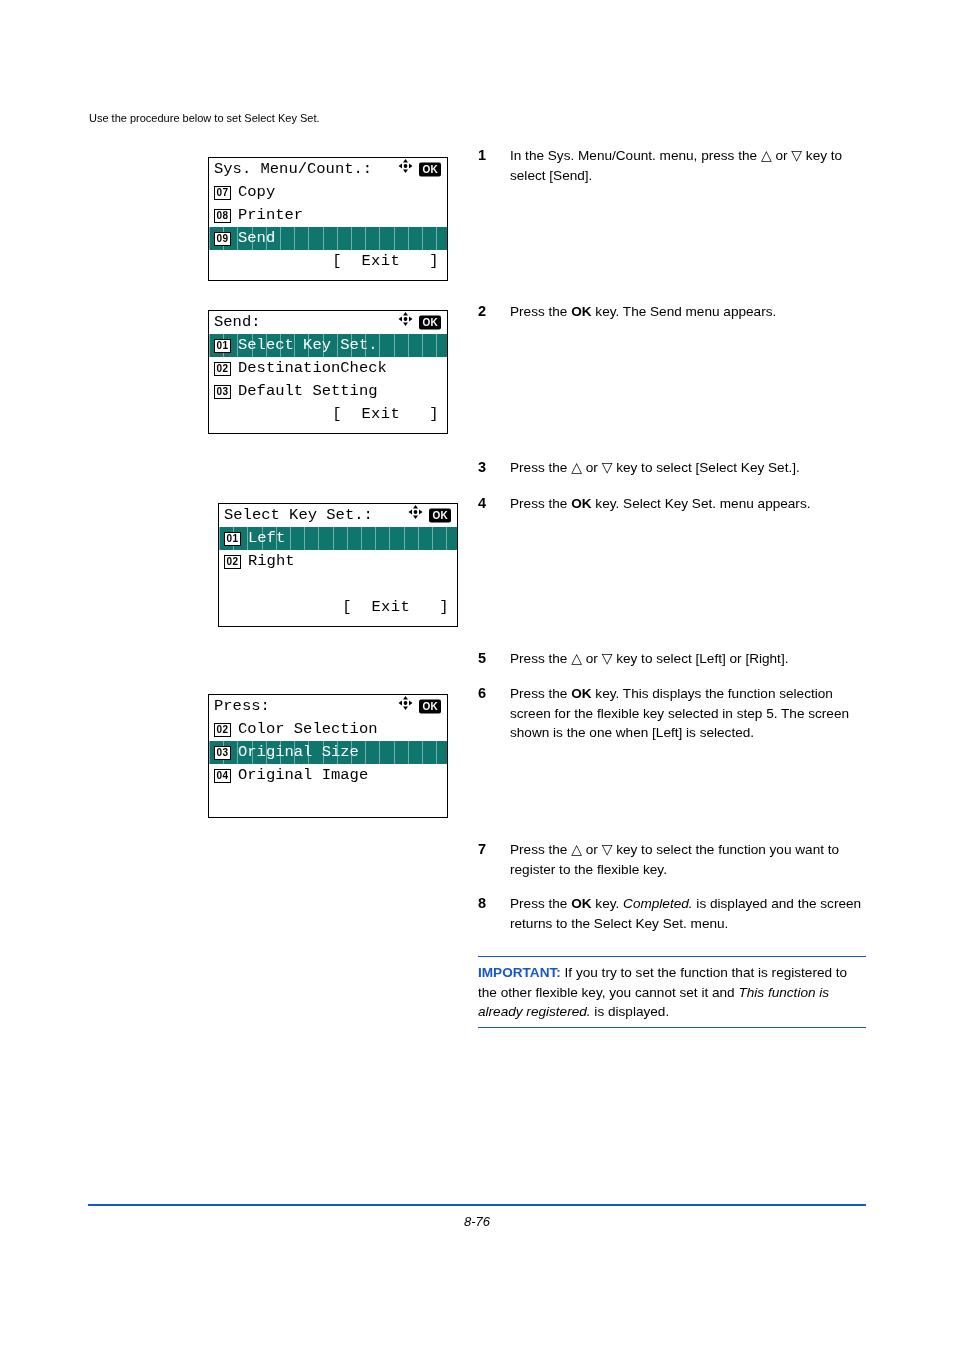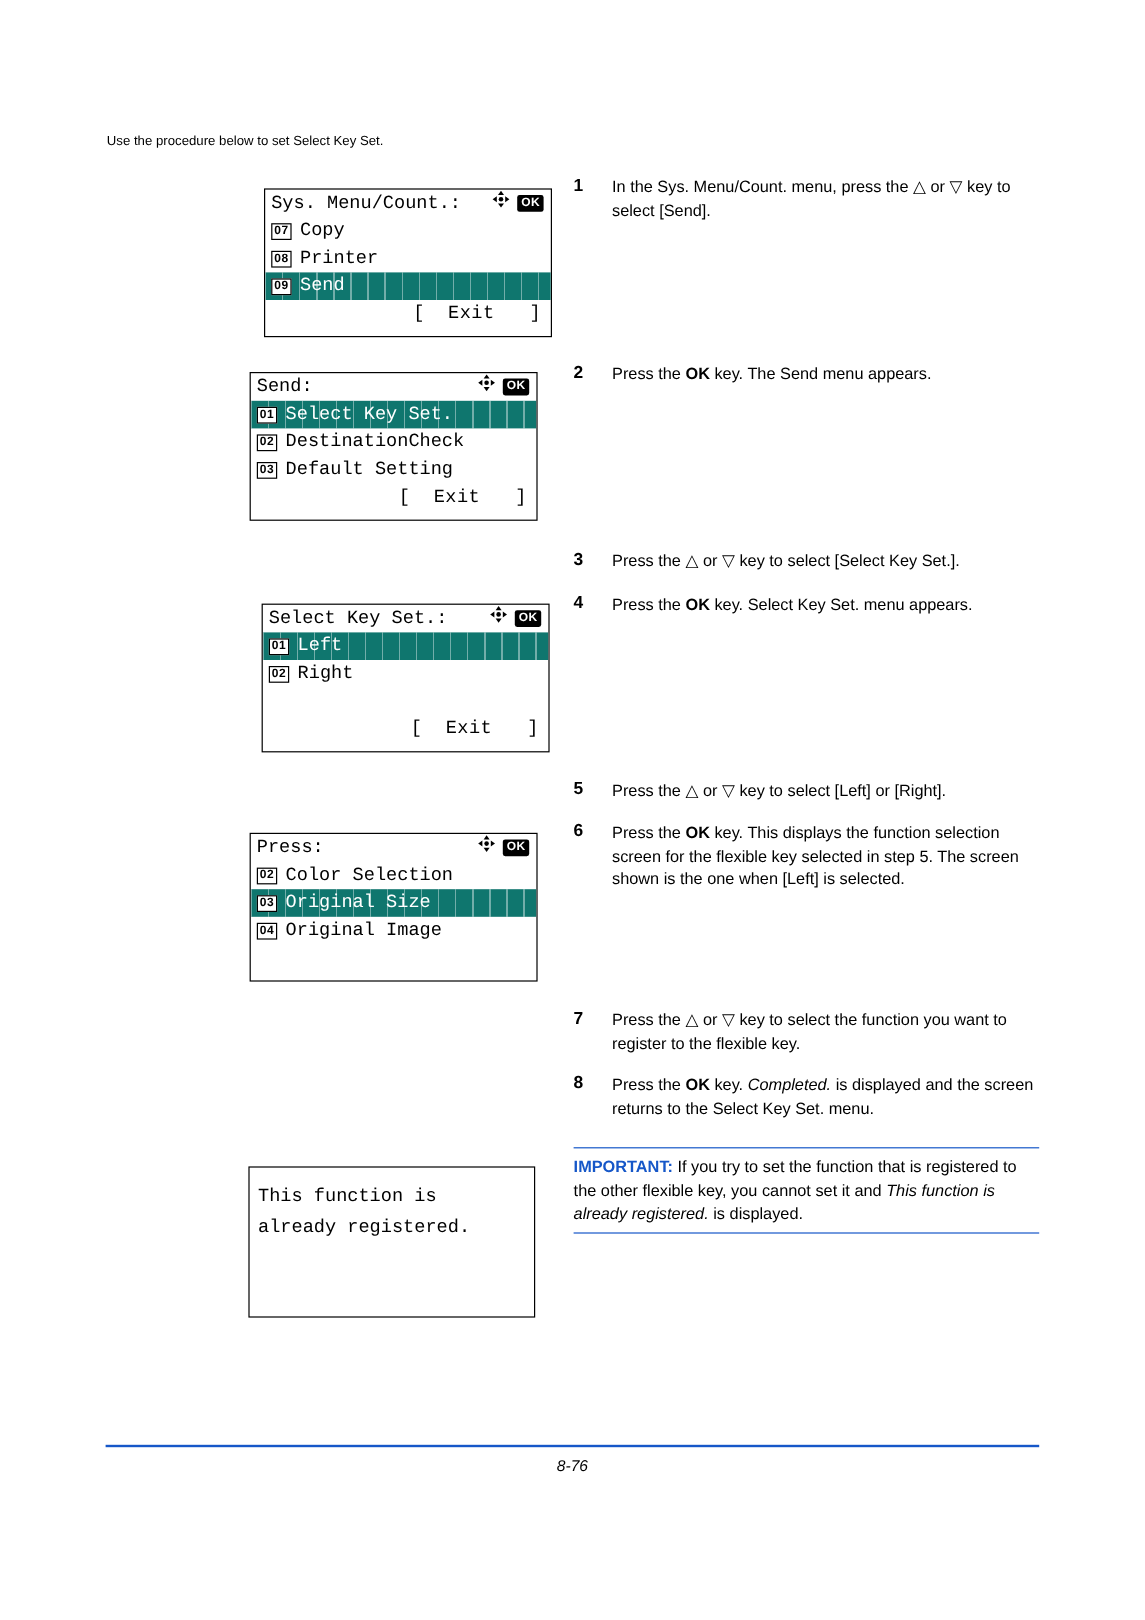--- a/index.html
+++ b/index.html
@@ -219,21 +219,21 @@
   }
 </style>
 </head>
 <body>
 
 <div class="page">
 
 
   <div class="intro">Use the procedure below to set Select Key Set.</div>
 
-  <div class="lcd" style="left:220px; top:157px; width:240px; height:124px;">
+  <div class="lcd" style="left:208px; top:157px; width:240px; height:124px;">
     <div class="lcd-row title-row">
       <span class="lcd-text">Sys. Menu/Count.:</span>
       <span class="title-icons">
         <span class="nav-diamond">
           <svg width="15" height="15" viewBox="0 0 15 15" aria-hidden="true">
             <polygon points="7.5,0.5 10,4 5,4" fill="#000"></polygon>
             <polygon points="7.5,14.5 10,11 5,11" fill="#000"></polygon>
             <polygon points="0.5,7.5 4,5 4,10" fill="#000"></polygon>
             <polygon points="14.5,7.5 11,5 11,10" fill="#000"></polygon>
             <circle cx="7.5" cy="7.5" r="1.9" fill="#000"></circle>
@@ -340,24 +340,20 @@
       <span class="idx">03</span>
       <span class="lcd-text">Original Size</span>
     </div>
     <div class="lcd-row">
       <span class="idx">04</span>
       <span class="lcd-text">Original Image</span>
     </div>
     <div class="lcd-spacer"></div>
   </div>
 
-  <div class="lcd" style="left:207px; top:972px; width:239px; height:126px;">
-    <div class="msg-row" style="padding-top:11px;">This function is</div>
-    <div class="msg-row">already registered.</div>
-  </div>
 
   <div class="step" style="top:146px;">
     <div class="step-num">1</div>
     <div class="step-body"><span>In the Sys. Menu/Count. menu, press the </span><span class="tri">△</span><span> or </span><span class="tri">▽</span><span> key to select [Send].</span></div>
   </div>
 
   <div class="step" style="top:302px;">
     <div class="step-num">2</div>
     <div class="step-body"><span>Press the </span><b>OK</b><span> key. The Send menu appears.</span></div>
   </div>

